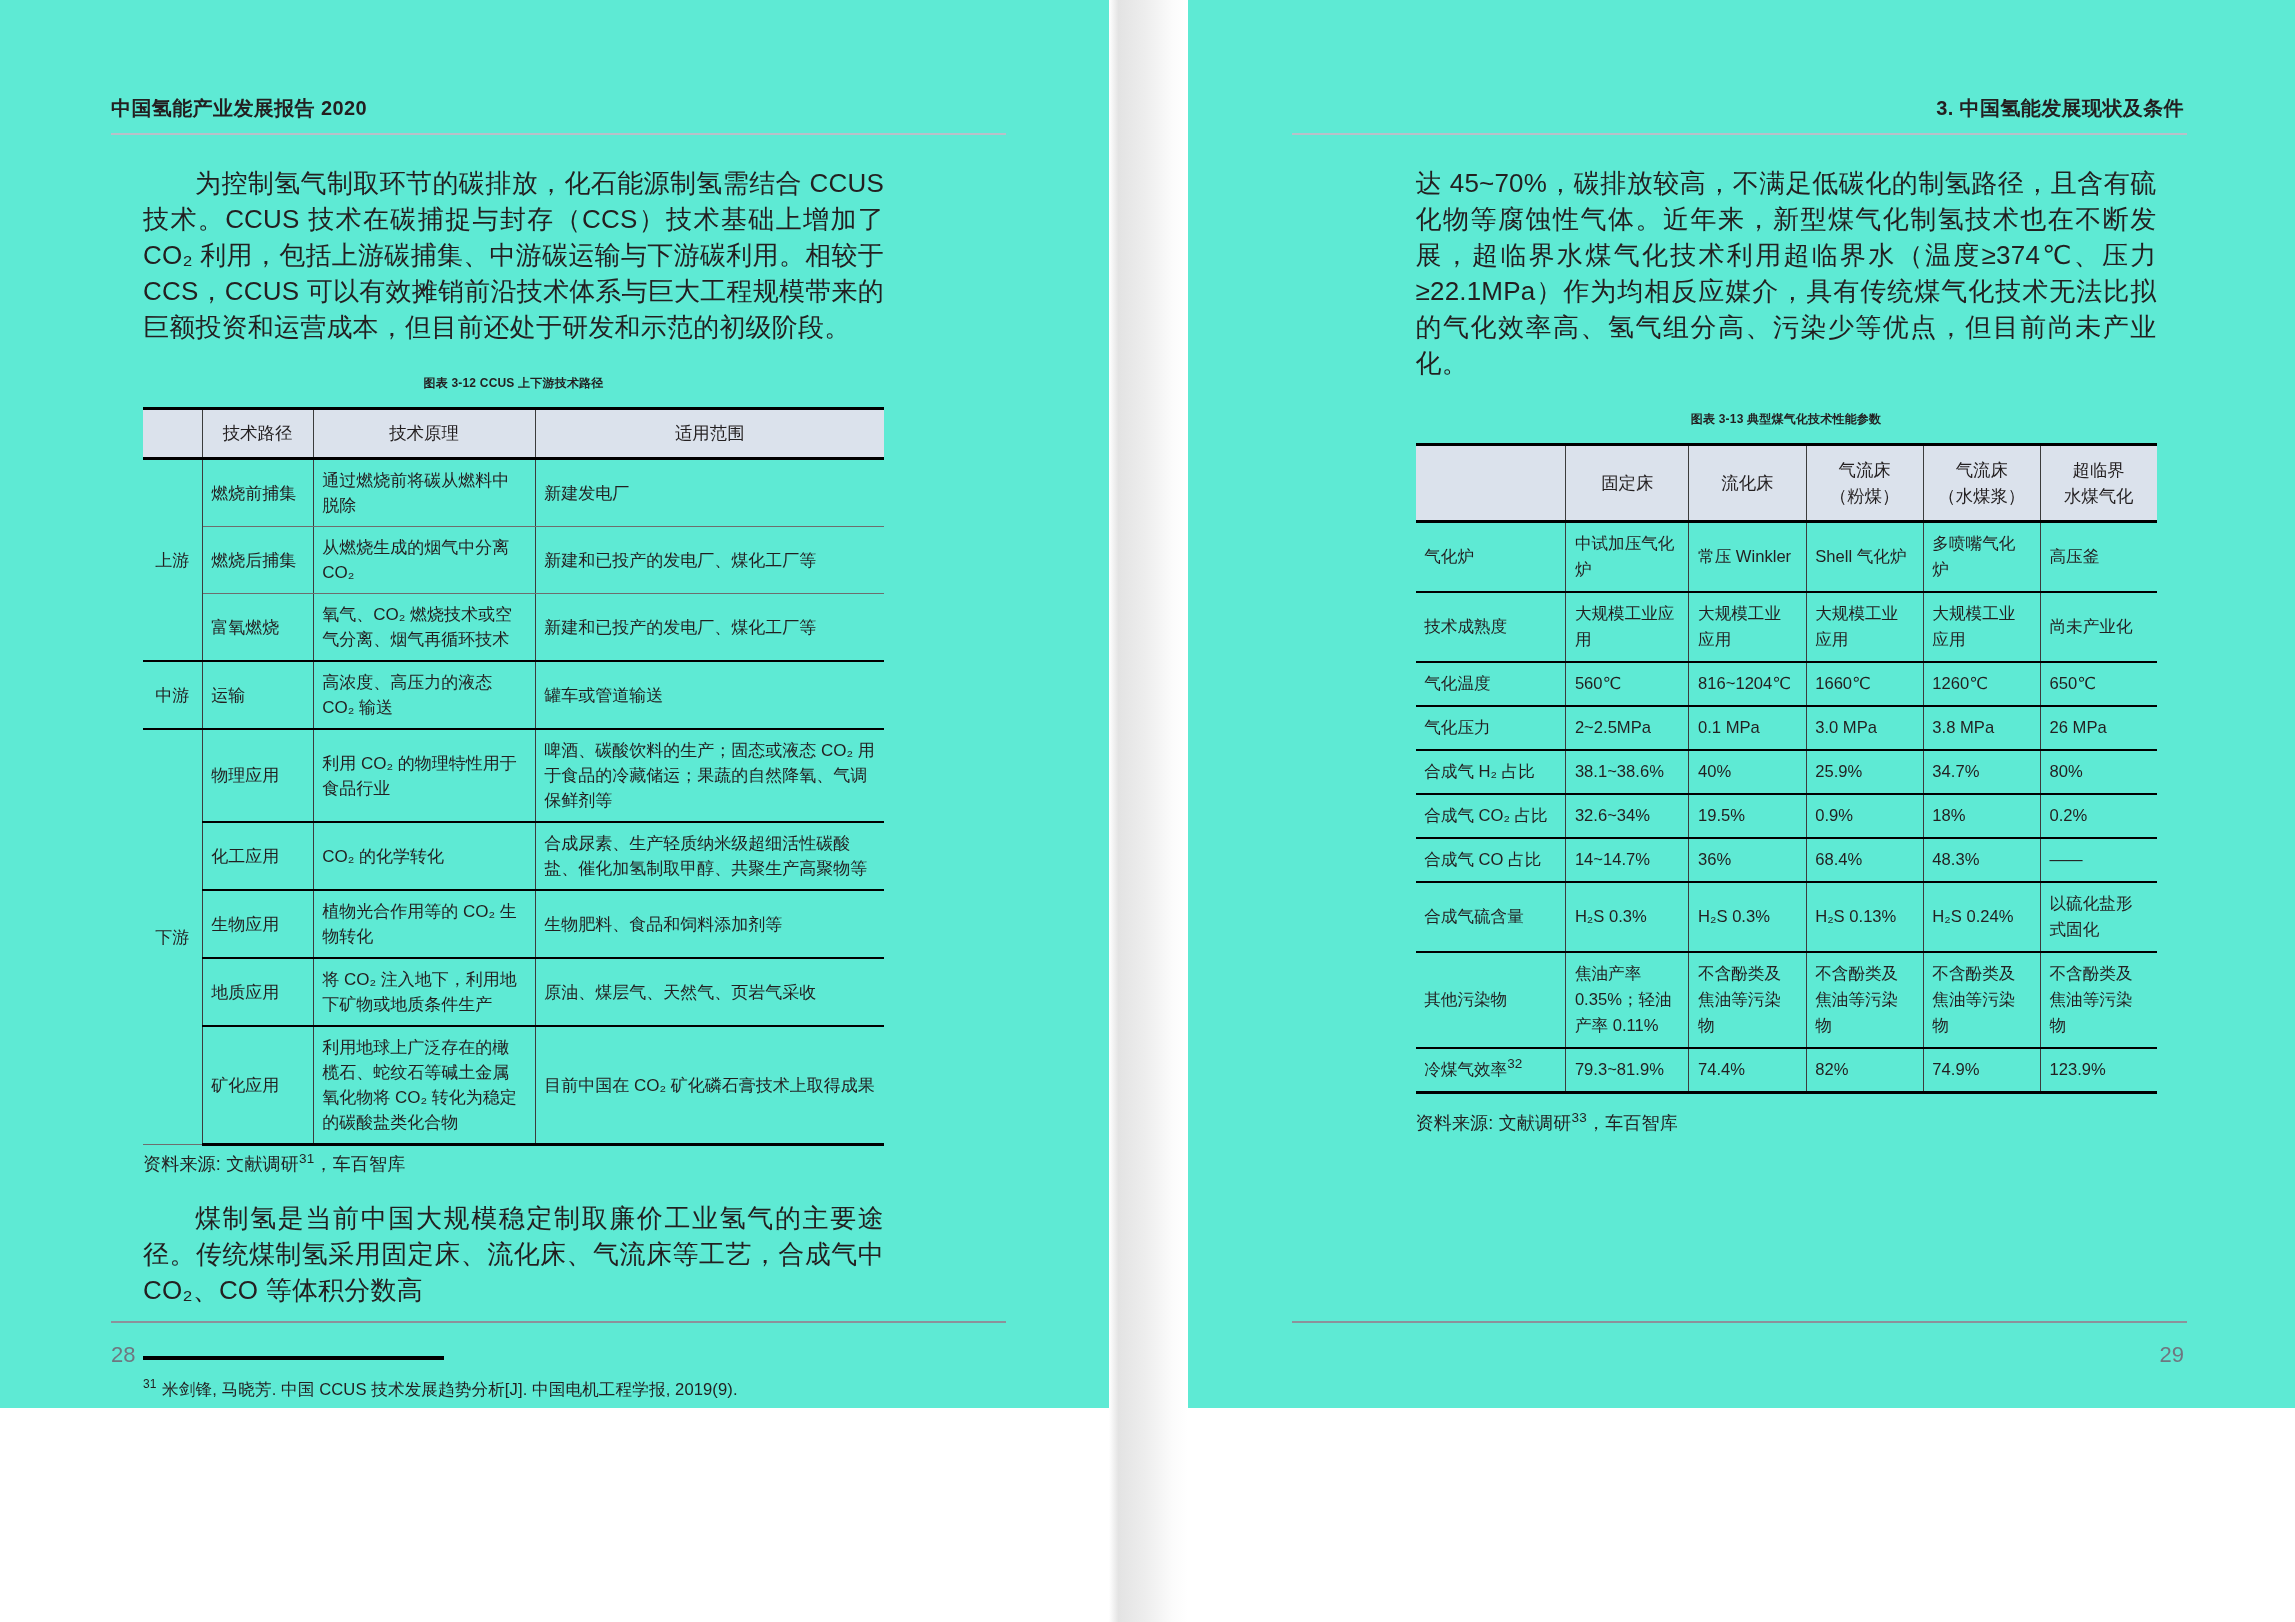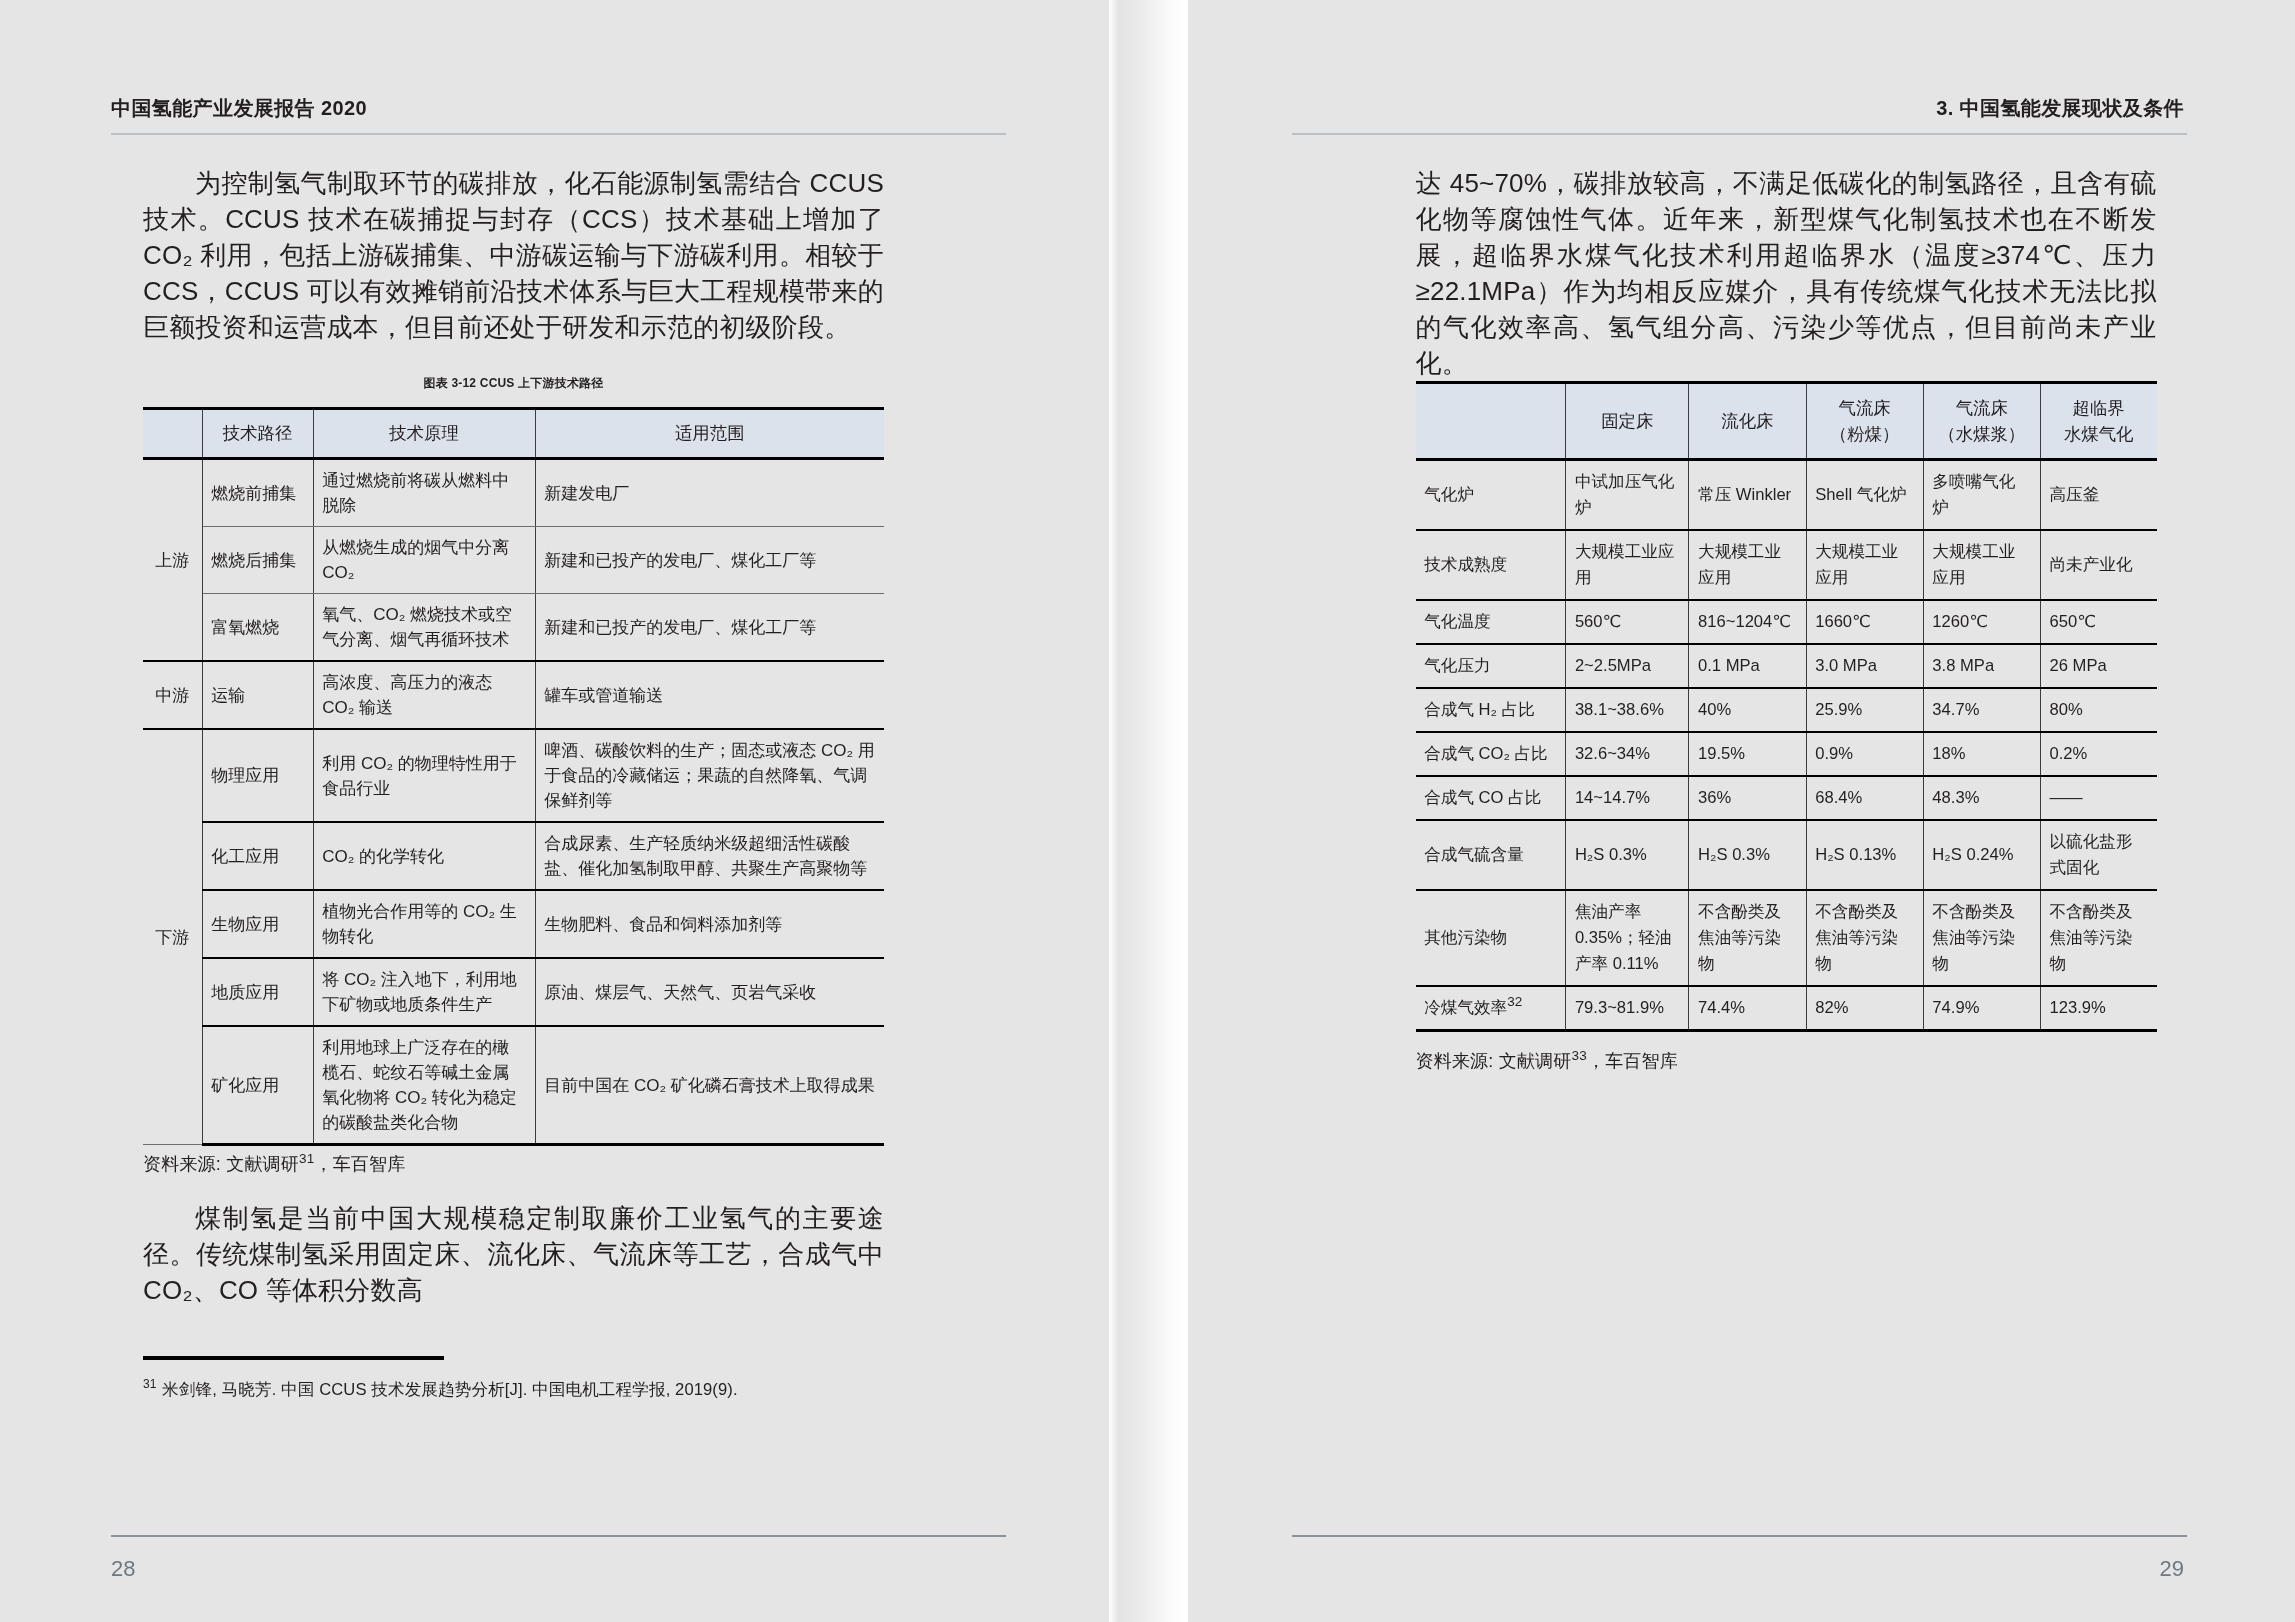--- a/index.html
+++ b/index.html
@@ -4,21 +4,21 @@
 <style>
   html,body{margin:0;padding:0;}
   body{
     width:2295px;height:1622px;
     background:#ffffff;
     font-family:"Liberation Sans","DejaVu Sans",sans-serif;
     color:#231f20;
     overflow:hidden;
   }
   .spread{position:relative;width:2295px;height:1622px;display:flex;}
-  .page{position:relative;width:1148px;height:1622px;box-sizing:border-box;background:#e5e5e5;}
+  .page{position:relative;width:1148px;height:1408px;box-sizing:border-box;background:#5eead4;}
 
   
   .gutter{
     position:absolute;left:1109px;top:0;width:79px;height:1622px;
     background:linear-gradient(to right,#ffffff 0%,#e3e3e3 12%,#ededed 45%,#fbfbfb 80%,#ffffff 100%);
     pointer-events:none;z-index:5;
   }
 
   
   .runhead{
@@ -193,20 +193,21 @@
     <div class="pagenum">28</div>
   </div>
 
   <div class="page right">
     <div class="runhead">3. 中国氢能发展现状及条件</div>
     <div class="rule-top"></div>
 
     <div class="col" style="left:268px;top:165px;">
       <p class="para">达 45~70%，碳排放较高，不满足低碳化的制氢路径，且含有硫化物等腐蚀性气体。近年来，新型煤气化制氢技术也在不断发展，超临界水煤气化技术利用超临界水（温度≥374℃、压力≥22.1MPa）作为均相反应媒介，具有传统煤气化技术无法比拟的气化效率高、氢气组分高、污染少等优点，但目前尚未产业化。</p>
 
+      <div class="fig-caption" style="margin-top:30px;margin-bottom:15px;">图表 3-13 典型煤气化技术性能参数</div>
 
       <table class="doc t13">
         <colgroup>
           <col style="width:150px">
             <col style="width:123px">
             <col style="width:117px">
             <col style="width:117px">
             <col style="width:117px">
             <col style="width:116px">
         </colgroup>

